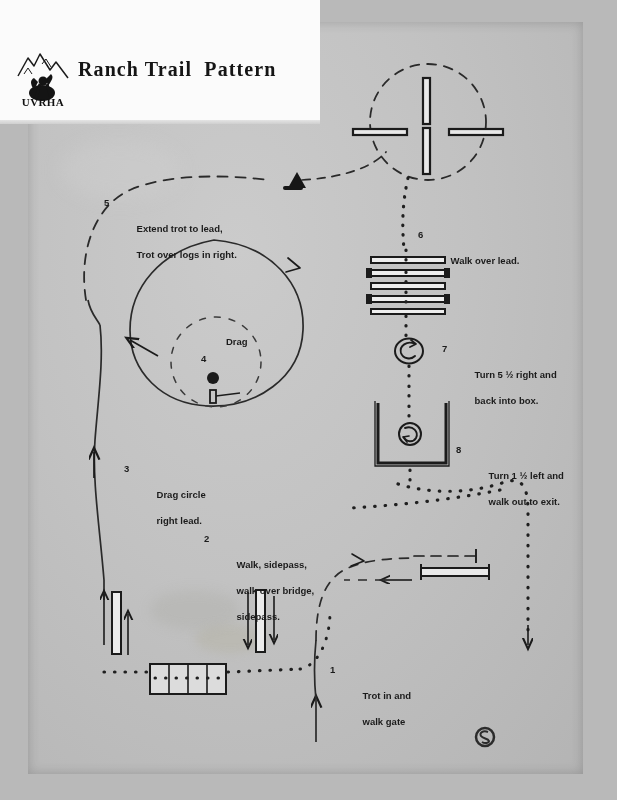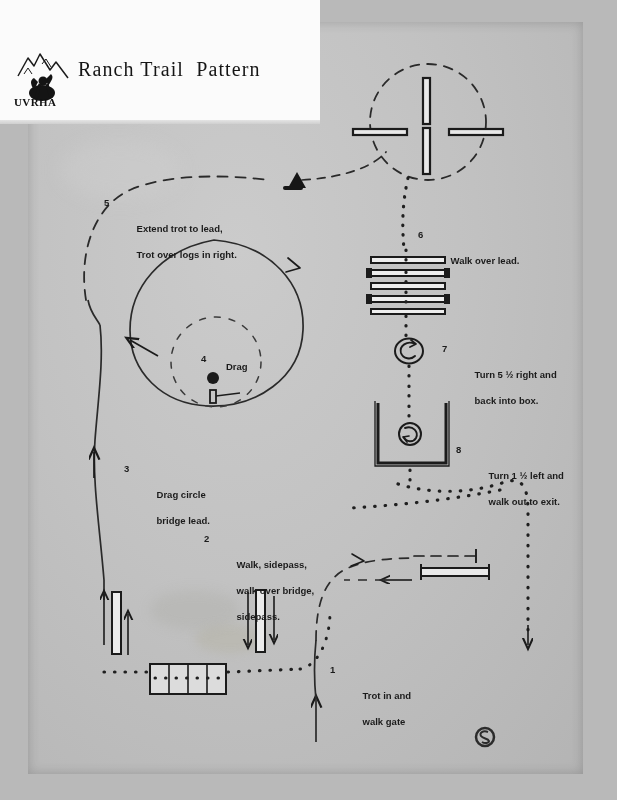--- a/index.html
+++ b/index.html
@@ -29,33 +29,33 @@
   }
   #header-band:after{
     content:"";
     position:absolute;left:0;bottom:-4px;width:100%;height:4px;
     background:linear-gradient(#e4e4e4,#cfcfcf);
   }
   #title{
     position:absolute;
     left:78px;top:58px;
     font-family:"Liberation Serif",serif;
-    font-weight:normal;
+    font-weight:bold;
     font-size:20px;
     letter-spacing:1.1px;
     color:#151515;
     white-space:pre;
     z-index:6;
   }
   #logo{
     position:absolute;left:14px;top:46px;width:58px;height:68px;z-index:6;
   }
   #logo-text{
     position:absolute;left:14px;top:96px;width:58px;
-    text-align:left;
+    text-align:center;
     font-family:"Liberation Serif",serif;
     font-weight:bold;font-size:11px;letter-spacing:.4px;color:#111;
     z-index:7;
   }
   .step{
     position:absolute;
     font-family:"Liberation Sans",sans-serif;
     font-weight:bold;
     font-size:9.5px;
     line-height:13px;
@@ -264,37 +264,37 @@
 
   <div class="step" style="left:478px;top:443px;">
     <span class="num">8</span>
     <span>Turn 1 ½ left and</span><br>
     <span>walk out to exit.</span>
   </div>
 
   <div class="step" style="left:146px;top:462px;">
     <span class="num">3</span>
     <span>Drag circle</span><br>
-    <span>bridge lead.</span>
+    <span>right lead.</span>
   </div>
 
   <div class="step" style="left:226px;top:532px;">
     <span class="num">2</span>
     <span>Walk, sidepass,</span><br>
     <span>walk over bridge,</span><br>
     <span>sidepass.</span>
   </div>
 
   <div class="step" style="left:352px;top:663px;">
     <span class="num">1</span>
     <span>Trot in and</span><br>
     <span>walk gate</span>
   </div>
 
   <div class="lbl" style="left:201px;top:353px;">4</div>
-  <div class="lbl" style="left:226px;top:361px;">Drag</div>
+  <div class="lbl" style="left:226px;top:336px;">Drag</div>
 
   <svg style="position:absolute;left:474px;top:726px;width:22px;height:22px;z-index:4;" viewBox="0 0 22 22">
     <circle cx="11" cy="11" r="9" fill="none" stroke="#2b2b2b" stroke-width="2.5"></circle>
     <path d="M14,6 C9,4 5,7 7,10 C9,13 14,12 15,15 C15,17 11,18 8,16" fill="none" stroke="#2b2b2b" stroke-width="2"></path>
   </svg>
 
 </div>
 
 </body></html>

